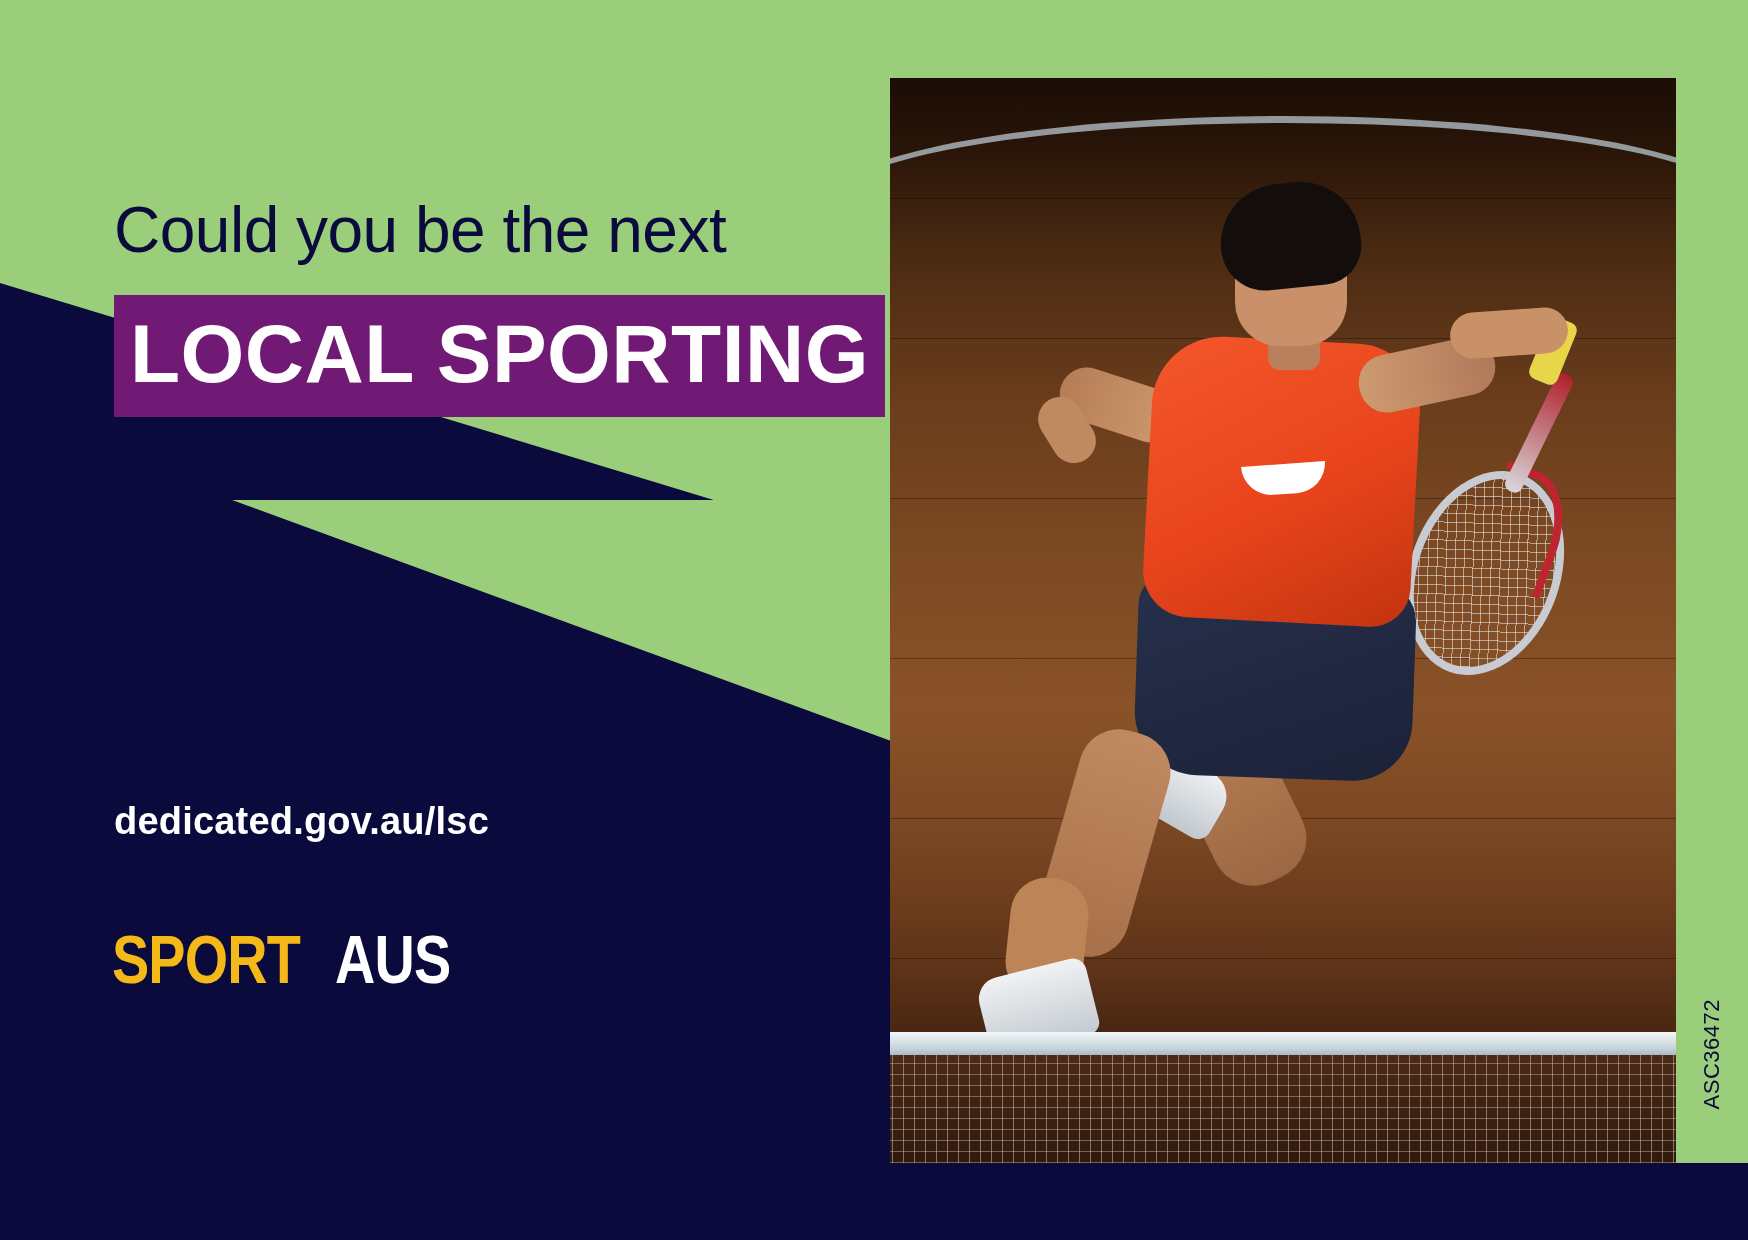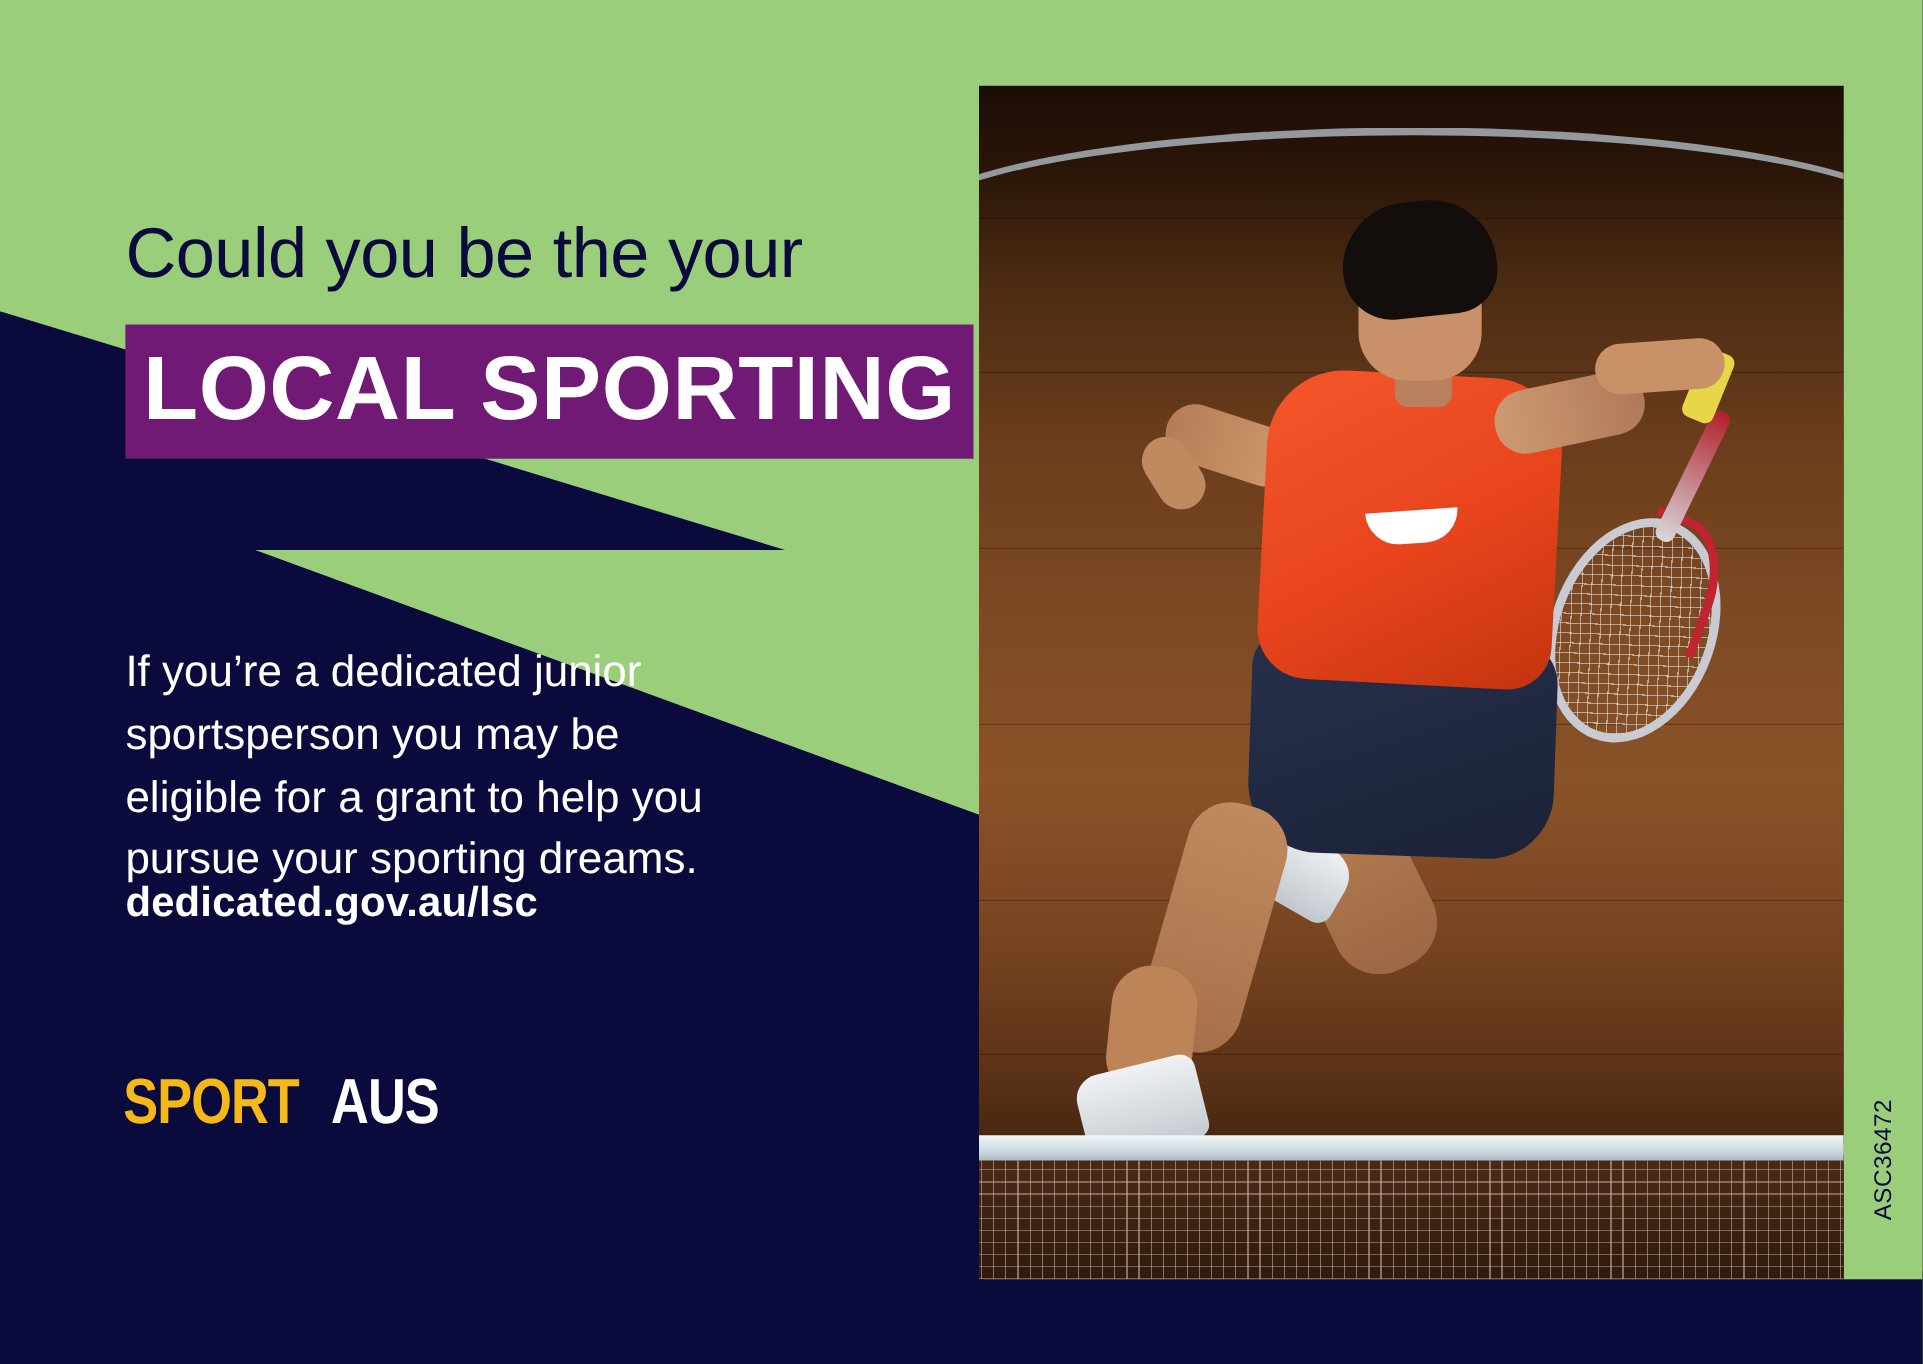--- a/index.html
+++ b/index.html
@@ -272,25 +272,24 @@
     font-weight:700;
     letter-spacing:0.2px;
   }
 
   
   .logo{
     position:absolute;
     left:112px; top:925px;
     display:flex; align-items:flex-start;
     font-weight:700;
-    font-size:58px;
+    font-size:68px;
     line-height:1;
     letter-spacing:-1px;
     font-family:"Liberation Sans", sans-serif;
-    margin-top:48px;
   }
   .logo span{
     display:inline-block;
     transform:scaleX(0.82);
     transform-origin:left bottom;
     font-stretch:condensed;
   }
   .logo-sport{ color:#F5B819; }
   .logo-aus{ color:#ffffff; margin-left:-6px; }
 
@@ -359,23 +358,22 @@
       <div class="p-neck"></div>
       <div class="p-head"></div>
       <div class="p-face-shadow"></div>
       <div class="p-hair"></div>
     </div>
 
     <div class="net-tape"></div>
     <div class="net-mesh"></div>
   </div>
 
-  <div class="kicker">Could you be the your</div>
+  <div class="kicker">Could you be the next</div>
   <div class="headline headline-1">LOCAL SPORTING</div>
-  <div class="body-copy">If you’re a dedicated junior sportsperson you may be eligible for a grant to help you pursue your sporting dreams.</div>
   <div class="url">dedicated.gov.au/lsc</div>
 
   <div class="logo">
     <span class="logo-sport">SPORT</span>
     <span class="logo-aus">AUS</span>
   </div>
 
   <div class="code">
     <span>ASC36472</span>
   </div>

